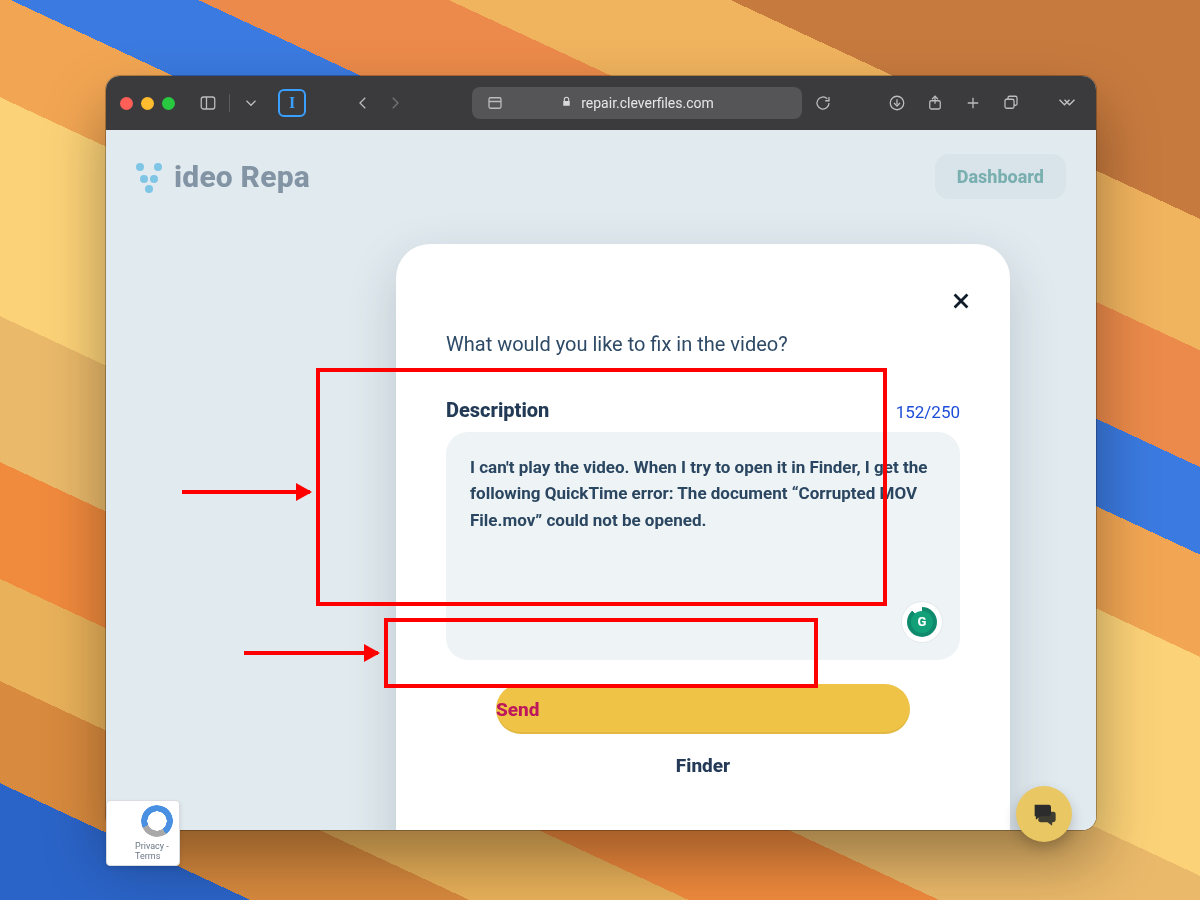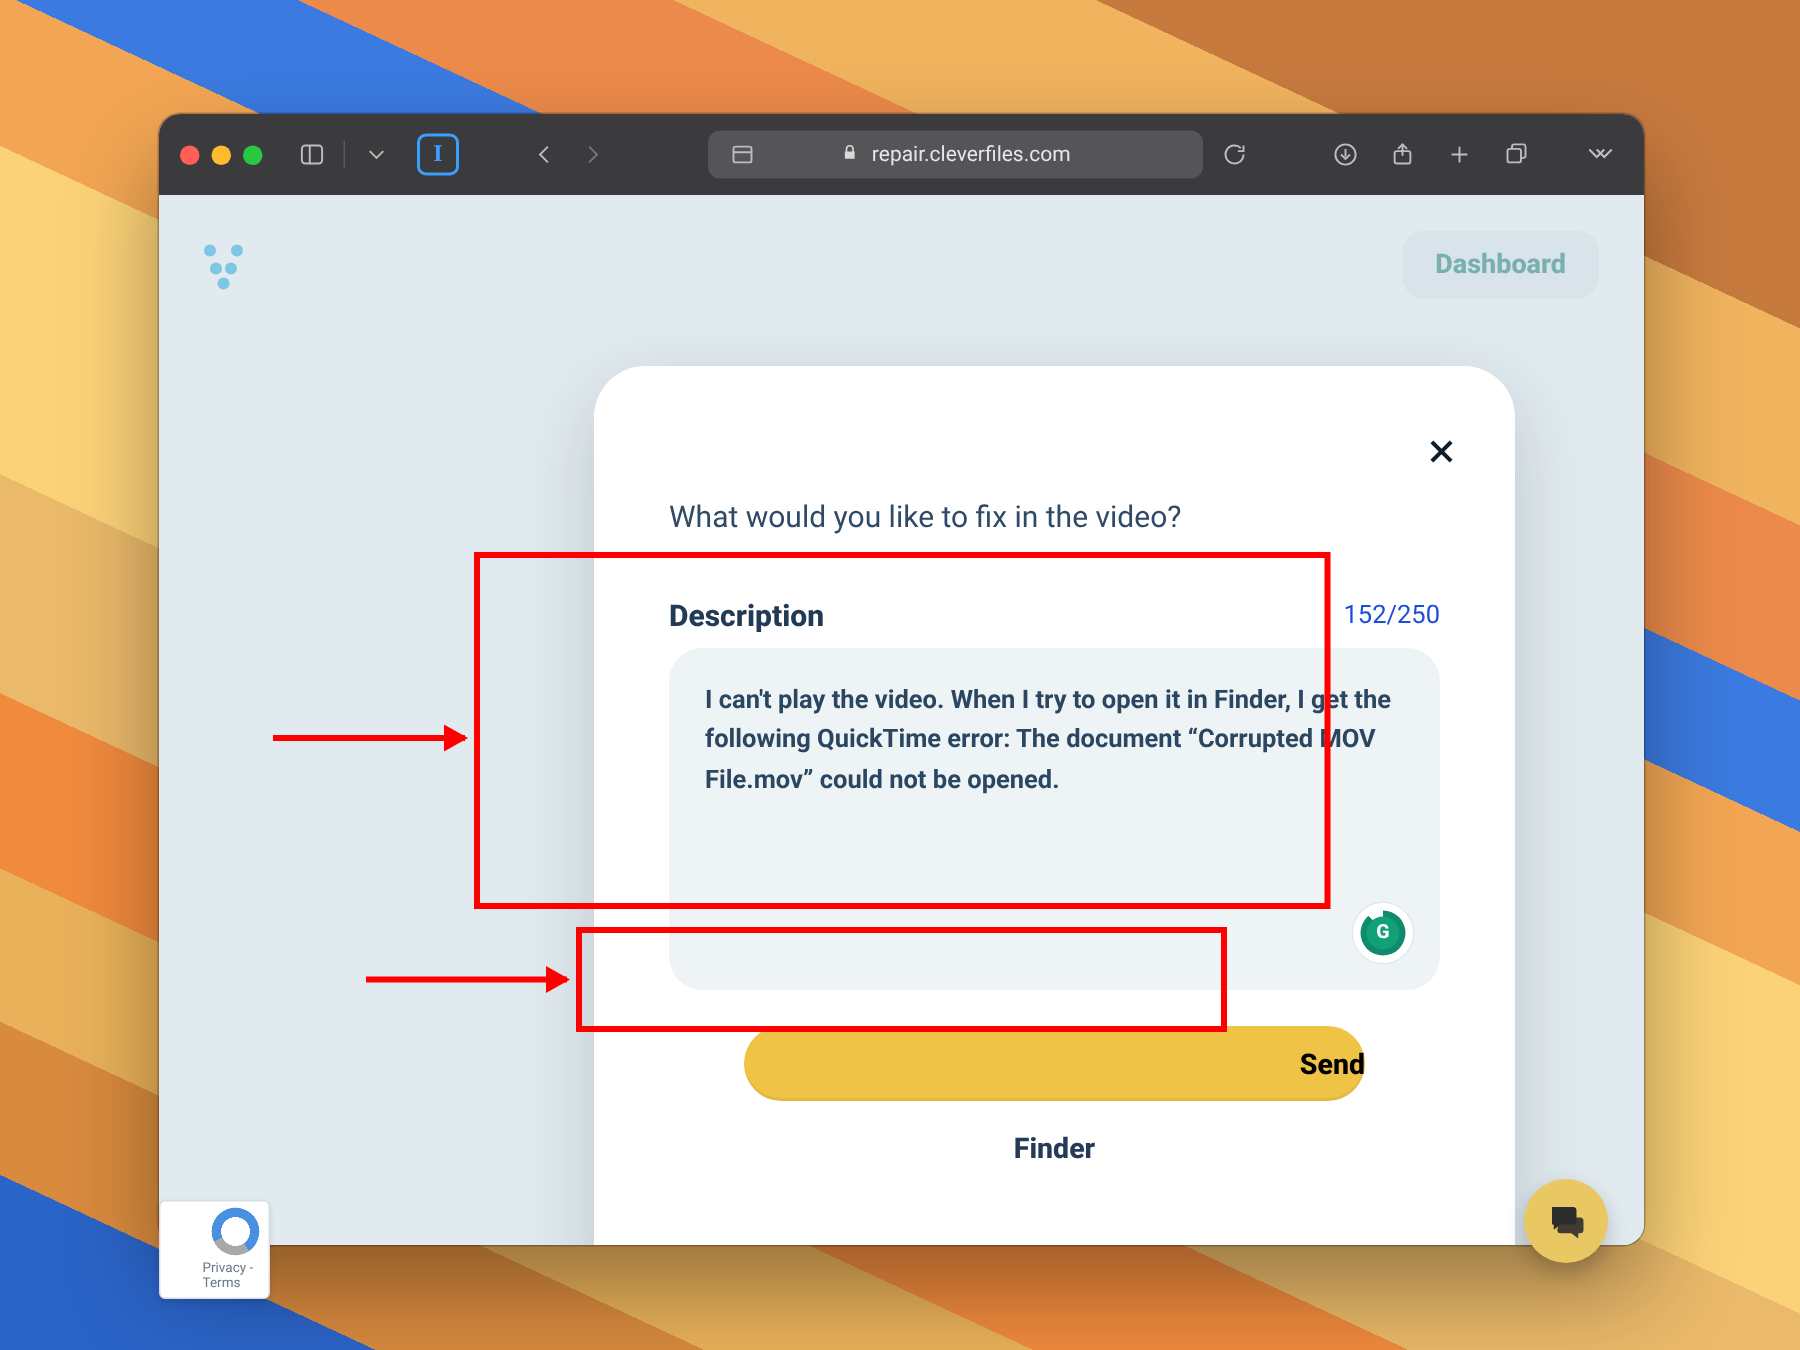--- a/index.html
+++ b/index.html
@@ -110,21 +110,21 @@
       color:#243a57;
     }
     .modal .close {
       position:absolute; right:34px; top:42px;
       width:30px; height:30px; display:flex; align-items:center; justify-content:center;
       cursor:pointer;
     }
     .modal .close svg{ width:22px;height:22px; stroke:#0f1d2b; stroke-width:3; }
     .modal h1{ text-align:center; font-size:30px; font-weight:800; color:#233a56; }
     .modal .q{ margin-top:46px; font-size:20px; color:#2e4a66; }
-    .desc-row{ display:flex; justify-content:space-between; align-items:center; margin-top:42px; font-size:20px; }
+    .desc-row{ display:flex; justify-content:space-between; align-items:flex-end; margin-top:42px; font-size:20px; }
     .desc-row .label{ font-weight:800; color:#233a56; }
     .desc-row .count{ color:#1d4ed8; font-size:17px; }
 
     .textarea {
       position:relative;
       margin-top:10px;
       width:100%; height:228px;
       background:#eef3f5; border-radius:22px;
       padding:22px 24px;
       font-size:17px; line-height:1.55; font-weight:700; color:#2a4661;
@@ -140,22 +140,22 @@
       display:flex;align-items:center;justify-content:center;
     }
     .grammarly .inner{ width:22px;height:22px;border-radius:50%; background:#12a079; color:#fff; font-weight:800; font-size:13px; display:flex;align-items:center;justify-content:center;}
 
     .send-btn{
       margin-top:24px;
       display:block;
       width: 414px; height:50px;
       margin-left:auto; margin-right:auto;
       background:#eec346; border-radius:26px;
-      color:#000000; font-weight:800; font-size:19px;
-      display:flex; align-items:center; justify-content:flex-end;
+      color:#be185d; font-weight:800; font-size:19px;
+      display:flex; align-items:center; justify-content:flex-start;
       box-shadow: inset 0 -2px 0 rgba(0,0,0,.05);
     }
     .cancel-btn{
       margin-top:20px; text-align:center; font-weight:800; font-size:19px; color:#243a57;
     }
 
     
     .redbox { position:absolute; border:4px solid #ff0000; pointer-events:none; }
     .redbox.ta { left:316px; top:368px; width:571px; height:238px; }
     .redbox.btn{ left:384px; top:618px; width:434px; height:70px; }
@@ -302,20 +302,21 @@
   <div class="page">
     <div class="page-header">
       <div class="brand">
         <span class="v-icon">
           <span class="d1"></span>
             <span class="d2"></span>
             <span class="d3"></span>
             <span class="d4"></span>
             <span class="d5"></span>
         </span>
+        <span>ideo Repa</span>
       </div>
       <div class="dash-btn">
         <span>Dashboard</span>
       </div>
     </div>
   </div>
 
   <div class="dim"></div>
 
   <div class="modal">

